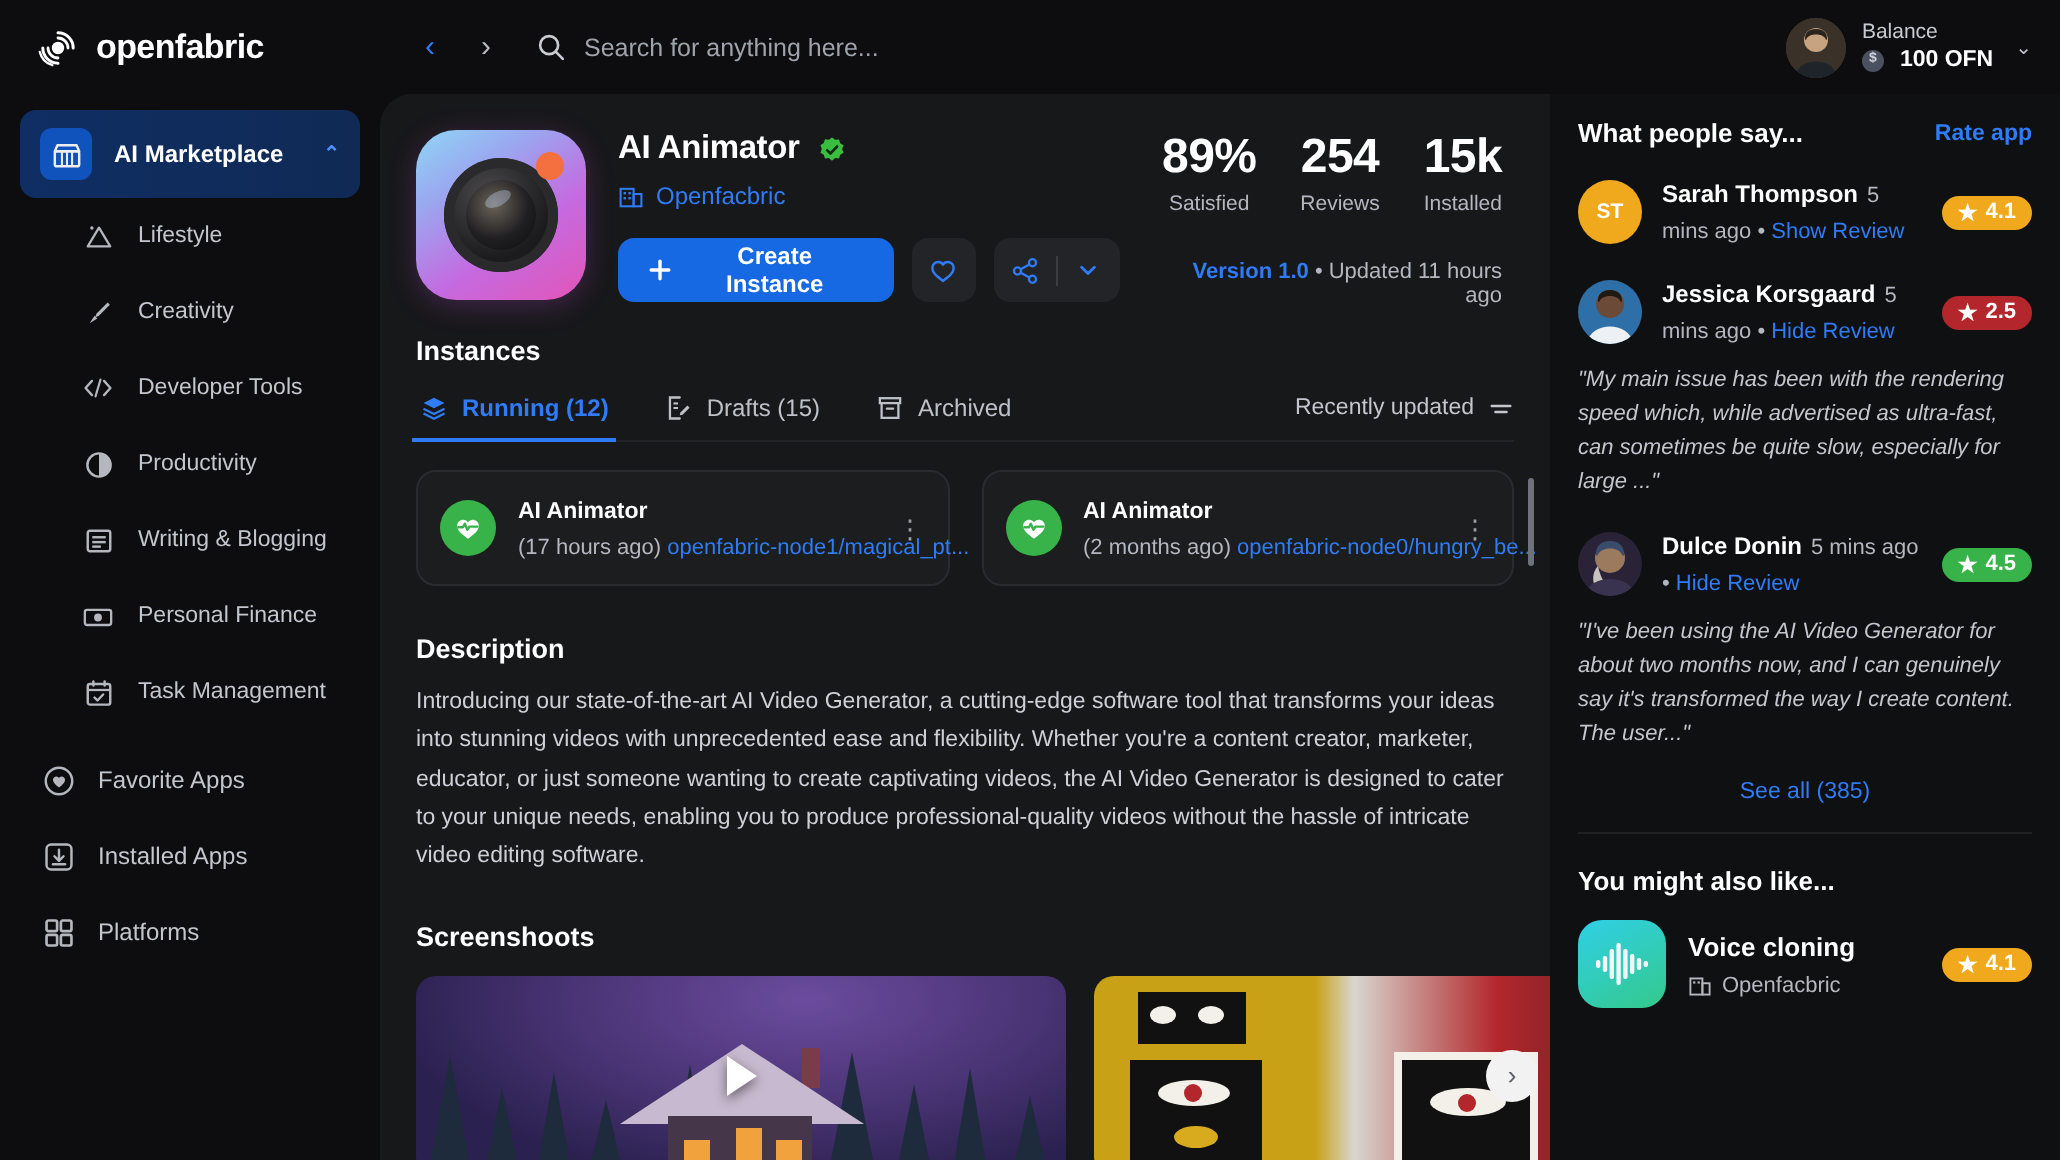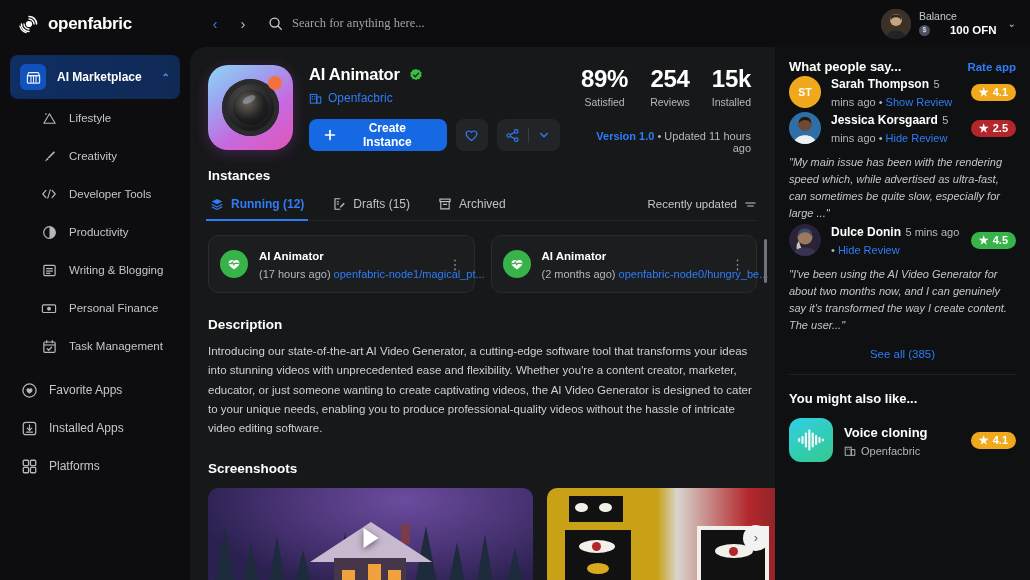--- a/index.html
+++ b/index.html
@@ -16,28 +16,28 @@
   .topbar { height: 47px; display: flex; align-items: center; flex: 0 0 auto; background: #0d0d0f; }
   .brand { width: 190px; display: flex; align-items: center; padding-left: 18px; gap: 8px; }
   .logo-mark { width: 22px; height: 22px; position: relative; flex: 0 0 auto; }
   .logo-text { font-size: 17px; font-weight: 700; letter-spacing: -0.3px; color: #fff; }
   .nav-arrows { display: flex; gap: 10px; margin-left: 16px; align-items: center; }
   .nav-arrow { width: 18px; height: 18px; display: flex; align-items: center; justify-content: center; font-size: 15px; cursor: pointer; }
   .nav-prev { color: #2f7cf6; }
   .nav-next { color: #b9bcc4; }
   .search-wrap { flex: 1; display: flex; align-items: center; gap: 9px; padding-left: 16px; }
   .search-input { background: transparent; border: 0; outline: none; color: #fef9c3; font-size: 12.5px;
-    font-family: Liberation Serif, serif; width: 300px; }
+    font-family: Liberation Sans, sans-serif; width: 300px; }
   .search-input::placeholder { color: #9fa3ac; }
   .balance-wrap { display: flex; align-items: center; gap: 8px; padding-right: 14px; }
   .avatar-top { width: 30px; height: 30px; border-radius: 50%; overflow: hidden; flex: 0 0 auto;
     background: linear-gradient(160deg,#514437,#22201e); position: relative; }
   .balance-col { display: flex; flex-direction: column; line-height: 1.25; }
   .balance-label { font-size: 10.5px; color: #c7cad1; }
-  .balance-val { font-size: 11.5px; font-weight: 700; color: #fff; display: flex; align-items: center; gap: 20px; }
+  .balance-val { font-size: 11.5px; font-weight: 700; color: #fff; display: flex; align-items: center; gap: 8px; }
   .ofn-coin { width: 11px; height: 11px; border-radius: 50%; background: #4b5160; color: #cfd3db;
     font-size: 7px; display: flex; align-items: center; justify-content: center; font-weight: 700; }
   .chev-down { color: #c0c4cc; font-size: 10px; margin-left: 3px; }
 
   
   .body-row { flex: 1; display: flex; min-height: 0; }
 
   
   .sidebar { width: 190px; flex: 0 0 190px; padding: 8px 10px 0 10px; background: #0d0d0f; }
   .side-item { display: flex; align-items: center; gap: 11px; height: 38px; padding: 0 10px;
@@ -140,21 +140,21 @@
 
   
   .bq-face { position: absolute; background: #111; }
   .bq-eye { position: absolute; background: #f2f0e8; border-radius: 50%; }
   .bq-pupil { position: absolute; background: #b3272c; border-radius: 50%; }
 
   
   .rp-head { display: flex; align-items: center; }
   .rp-title { font-size: 13px; font-weight: 700; color: #fff; }
   .rp-link { margin-left: auto; font-size: 11.5px; color: #2f7cf6; font-weight: 700; cursor: pointer; }
-  .rev { display: flex; align-items: center; gap: 10px; }
+  .rev { display: flex; align-items: center; gap: 10px; margin-top: 14px; }
   .rev-av { width: 32px; height: 32px; border-radius: 50%; flex: 0 0 auto; display: flex; align-items: center;
     justify-content: center; font-size: 10.5px; font-weight: 700; color: #fff; overflow: hidden; position: relative; }
   .rev-meta { min-width: 0; flex: 1; }
   .rev-name { font-size: 12px; font-weight: 700; color: #fff; }
   .rev-sub { font-size: 11px; color: #b3b7bf; margin-top: 2px; }
   .rev-sub a { color: #2f7cf6; text-decoration: none; cursor: pointer; }
   .badge { display: flex; align-items: center; gap: 4px; border-radius: 11px; padding: 2px 8px;
     font-size: 11px; font-weight: 700; color: #fff; flex: 0 0 auto; }
   .rev-text { font-size: 11px; font-style: italic; color: #c3c6cd; line-height: 1.55; margin-top: 8px; }
   .see-all { text-align: center; margin-top: 14px; font-size: 11.5px; color: #2f7cf6; cursor: pointer; }

